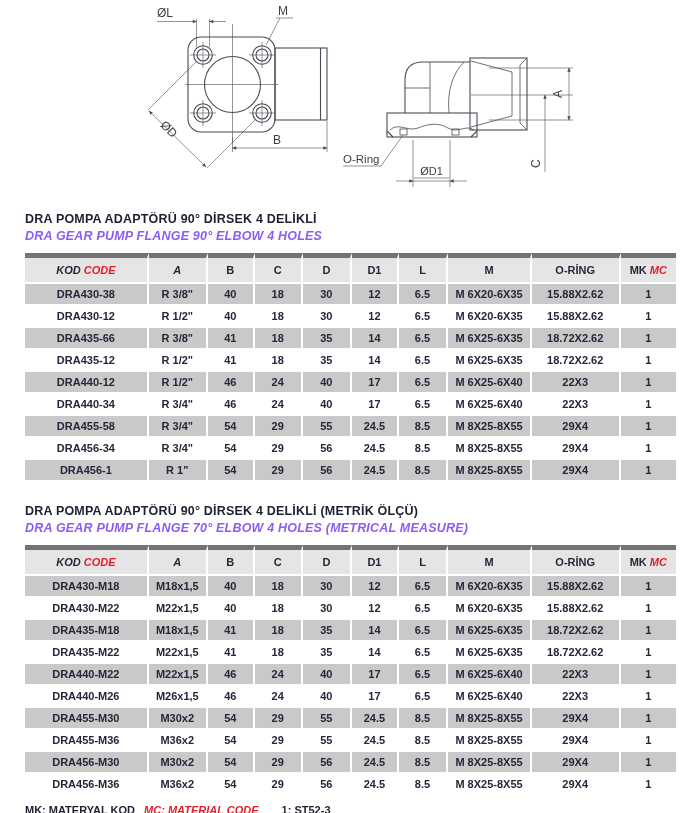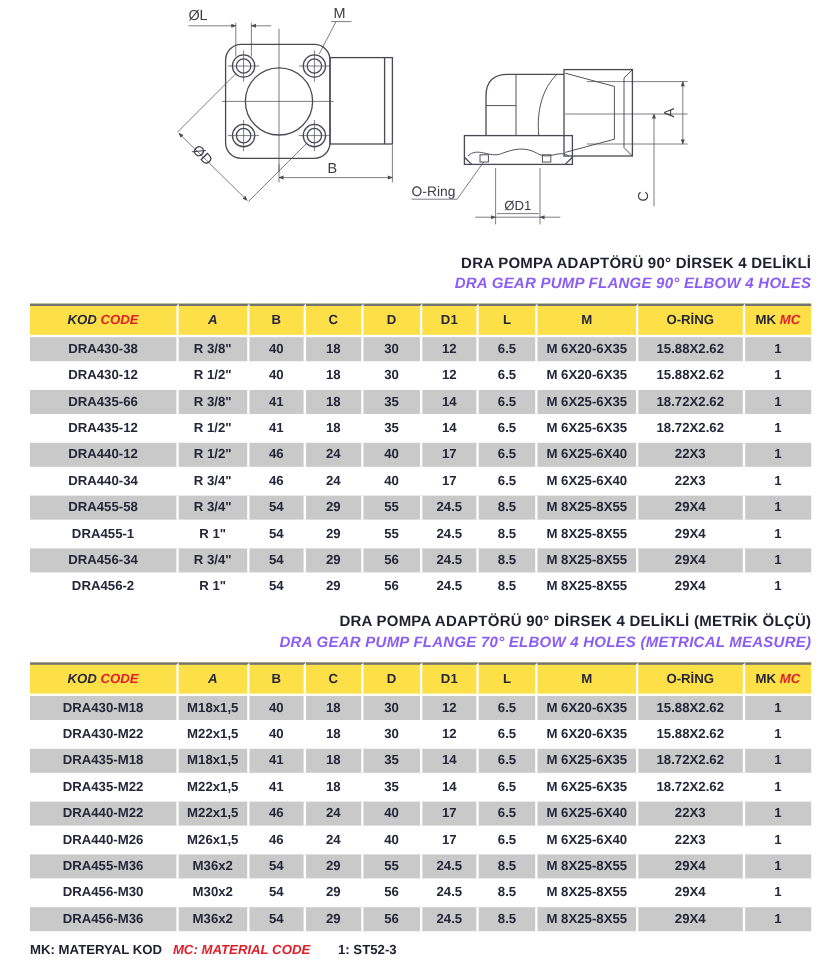--- a/index.html
+++ b/index.html
@@ -3,30 +3,30 @@
 <meta charset="utf-8">
 <style>
   html,body{margin:0;padding:0;}
   body{
     width:699px;height:813px;overflow:hidden;background:#ffffff;
     font-family:"Liberation Sans",sans-serif;color:#26263a;
   }
   .page{width:699px;height:800px;position:relative;}
   .content{padding:0 23px 0 25px;}
   .drawing-wrap{width:699px;height:202px;}
-  .sec-head{margin:10px 0 8px 0;text-align:right;}
+  .sec-head{margin:10px 0 8px 0;}
   .t-tr{font-size:12.5px;font-weight:bold;color:#1f1f30;letter-spacing:.2px;}
   .t-en{font-size:12.5px;font-weight:bold;font-style:italic;color:#8b5cf6;margin-top:3px;letter-spacing:.2px;}
   table.spec{
     width:100%;border-collapse:separate;border-spacing:0 2px;table-layout:fixed;
     text-align:center;font-size:11px;font-weight:bold;color:#26263a;margin-bottom:4px;
   }
   table.spec th{
-    background:#fde047;height:20px;padding:2px 1px;font-size:11px;font-weight:bold;
-    border-right:2px solid #fff;border-top:2px solid #737373;
+    background:#e5e5e5;height:20px;padding:2px 1px;font-size:11px;font-weight:bold;
+    border-right:2px solid #fff;border-top:5px solid #737373;
   }
   table.spec td{
     background:#c9c9c9;height:18px;padding:1px;border-right:2px solid #fff;
   }
   table.spec th:last-child,table.spec td:last-child{border-right:none;margin-top:44px;}
   table.spec tbody tr:nth-child(even) td{background:#ffffff;}
   .it{font-style:italic;}
   .red{color:#e01f29;}
   .footer{font-size:11px;font-weight:bold;color:#1f1f30;margin-top:8px;}
   .footer .red{font-style:italic;margin-left:6px;}
@@ -259,59 +259,47 @@
             <td>54</td>
             <td>29</td>
             <td>55</td>
             <td>24.5</td>
             <td>8.5</td>
             <td>M 8X25-8X55</td>
             <td>29X4</td>
             <td>1</td>
           </tr>
           <tr>
-            <td>DRA455-1</td>
-            <td>R 1"</td>
-            <td>54</td>
-            <td>29</td>
-            <td>55</td>
-            <td>24.5</td>
-            <td>8.5</td>
-            <td>M 8X25-8X55</td>
-            <td>29X4</td>
-            <td>1</td>
-          </tr>
-          <tr>
             <td>DRA456-34</td>
             <td>R 3/4"</td>
             <td>54</td>
             <td>29</td>
             <td>56</td>
             <td>24.5</td>
             <td>8.5</td>
             <td>M 8X25-8X55</td>
             <td>29X4</td>
             <td>1</td>
           </tr>
           <tr>
-            <td>DRA456-2</td>
+            <td>DRA456-1</td>
             <td>R 1"</td>
             <td>54</td>
             <td>29</td>
             <td>56</td>
             <td>24.5</td>
             <td>8.5</td>
             <td>M 8X25-8X55</td>
             <td>29X4</td>
             <td>1</td>
           </tr>
         </tbody>
       </table>
 
-    <div class="sec-head" style="margin-top:10px;">
+    <div class="sec-head" style="margin-top:22px;">
       <div class="t-tr">DRA POMPA ADAPTÖRÜ 90° DİRSEK 4 DELİKLİ (METRİK ÖLÇÜ)</div>
       <div class="t-en">DRA GEAR PUMP FLANGE 70° ELBOW 4 HOLES (METRICAL MEASURE)</div>
     </div>
     <table class="spec">
         <thead>
           <tr>
             <th style="width: 19.5%;"><span class="it">KOD</span><span class="red it">&nbsp;CODE</span></th>
             <th style="width: 9%;"><span class="it">A</span></th>
             <th style="width: 7%;"><span>B</span></th>
             <th style="width: 7.2%;"><span>C</span></th>
@@ -390,20 +378,32 @@
             <td>46</td>
             <td>24</td>
             <td>40</td>
             <td>17</td>
             <td>6.5</td>
             <td>M 6X25-6X40</td>
             <td>22X3</td>
             <td>1</td>
           </tr>
           <tr>
+            <td>DRA455-M30</td>
+            <td>M30x2</td>
+            <td>54</td>
+            <td>29</td>
+            <td>55</td>
+            <td>24.5</td>
+            <td>8.5</td>
+            <td>M 8X25-8X55</td>
+            <td>29X4</td>
+            <td>1</td>
+          </tr>
+          <tr>
             <td>DRA455-M36</td>
             <td>M36x2</td>
             <td>54</td>
             <td>29</td>
             <td>55</td>
             <td>24.5</td>
             <td>8.5</td>
             <td>M 8X25-8X55</td>
             <td>29X4</td>
             <td>1</td>

